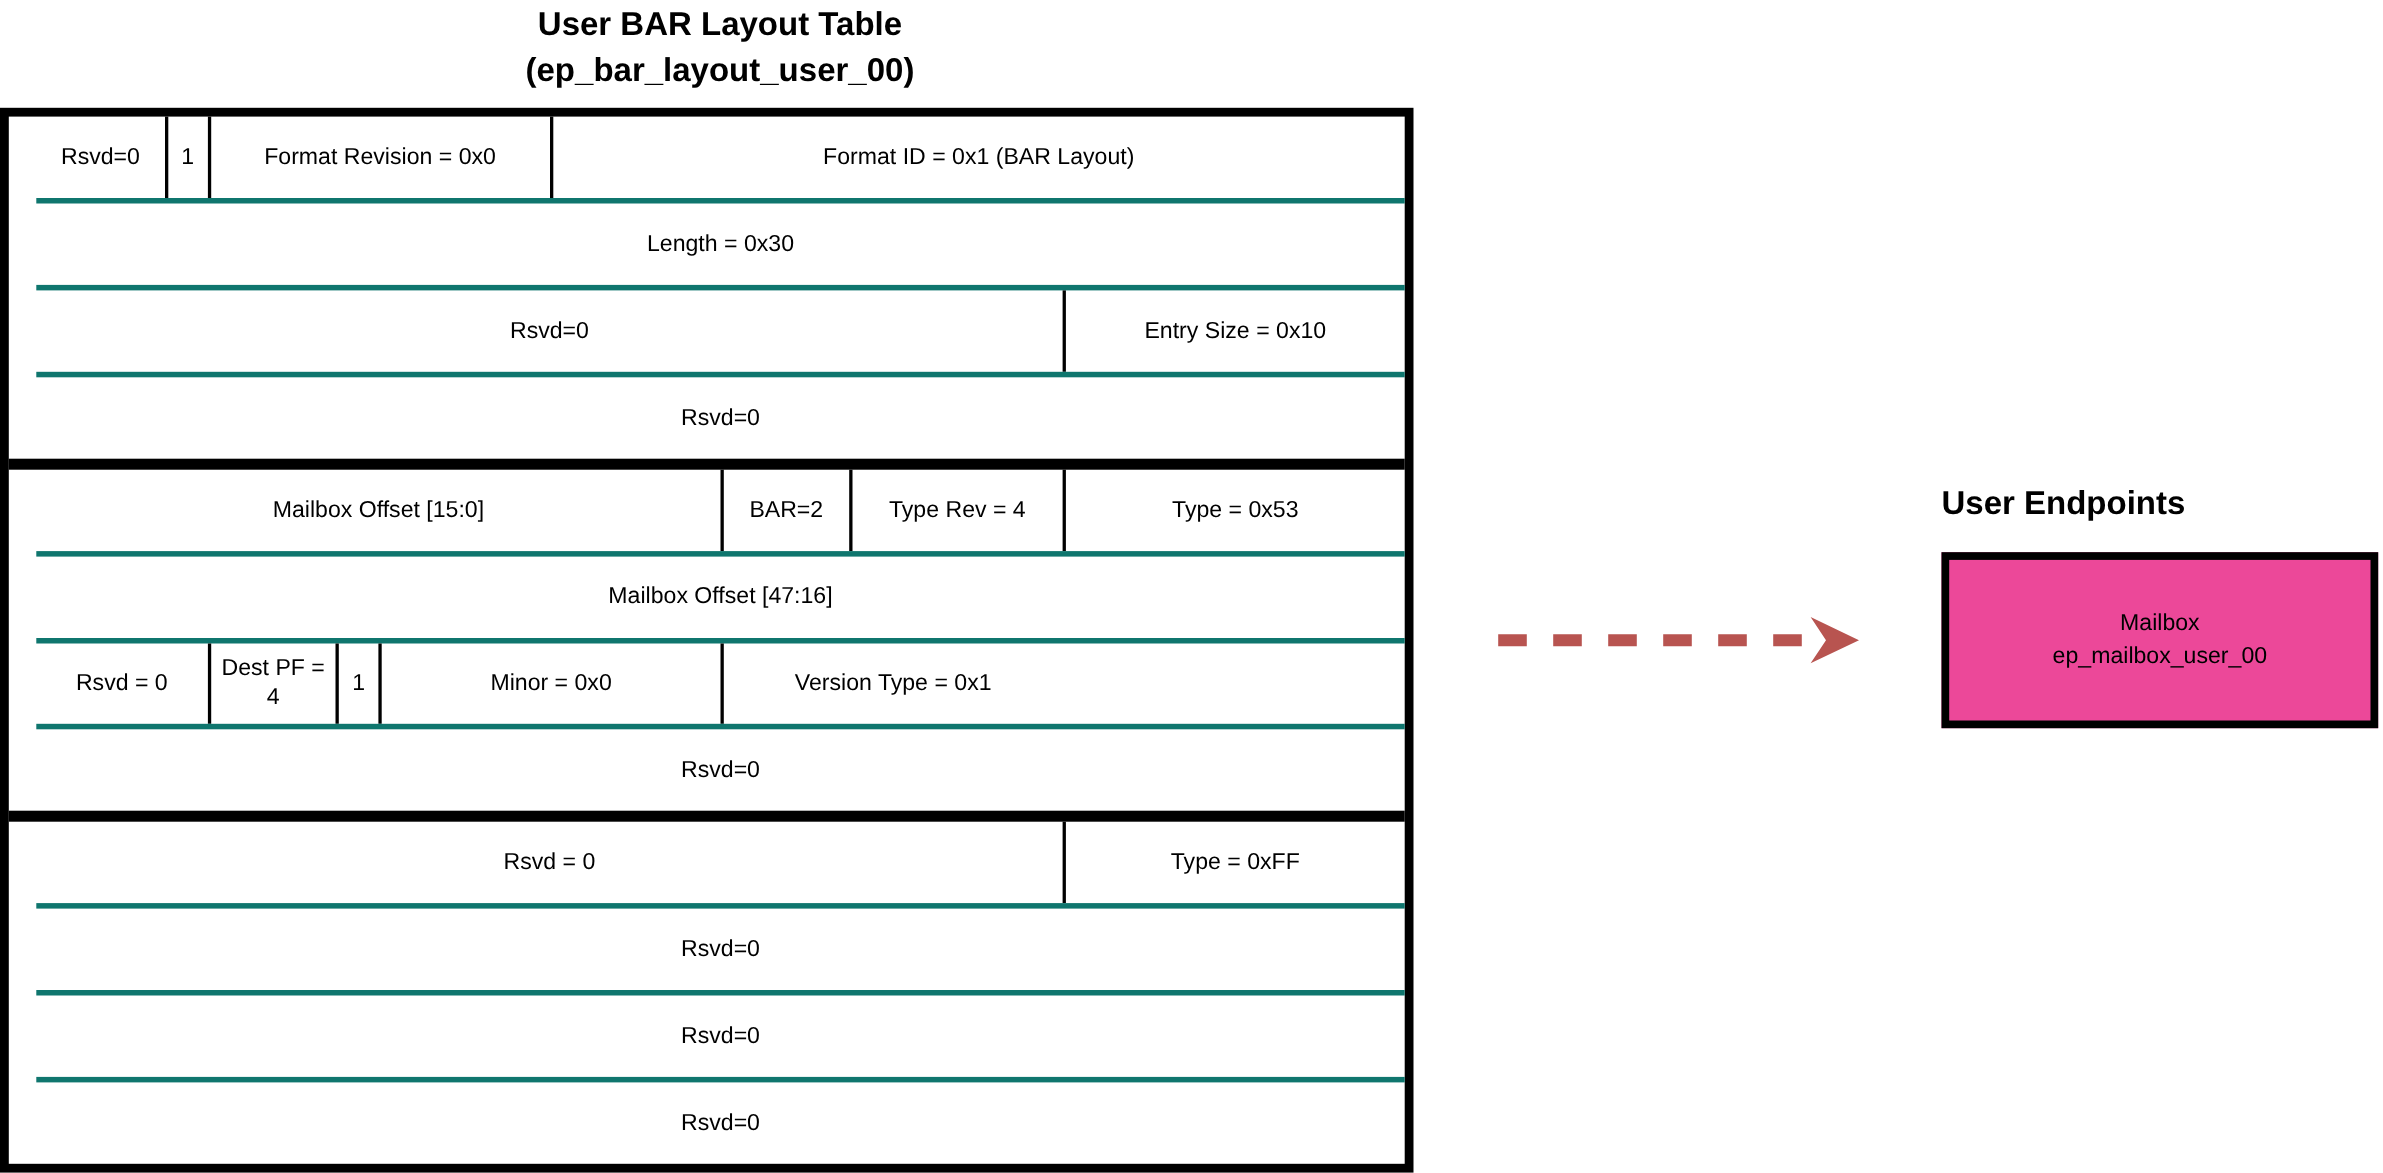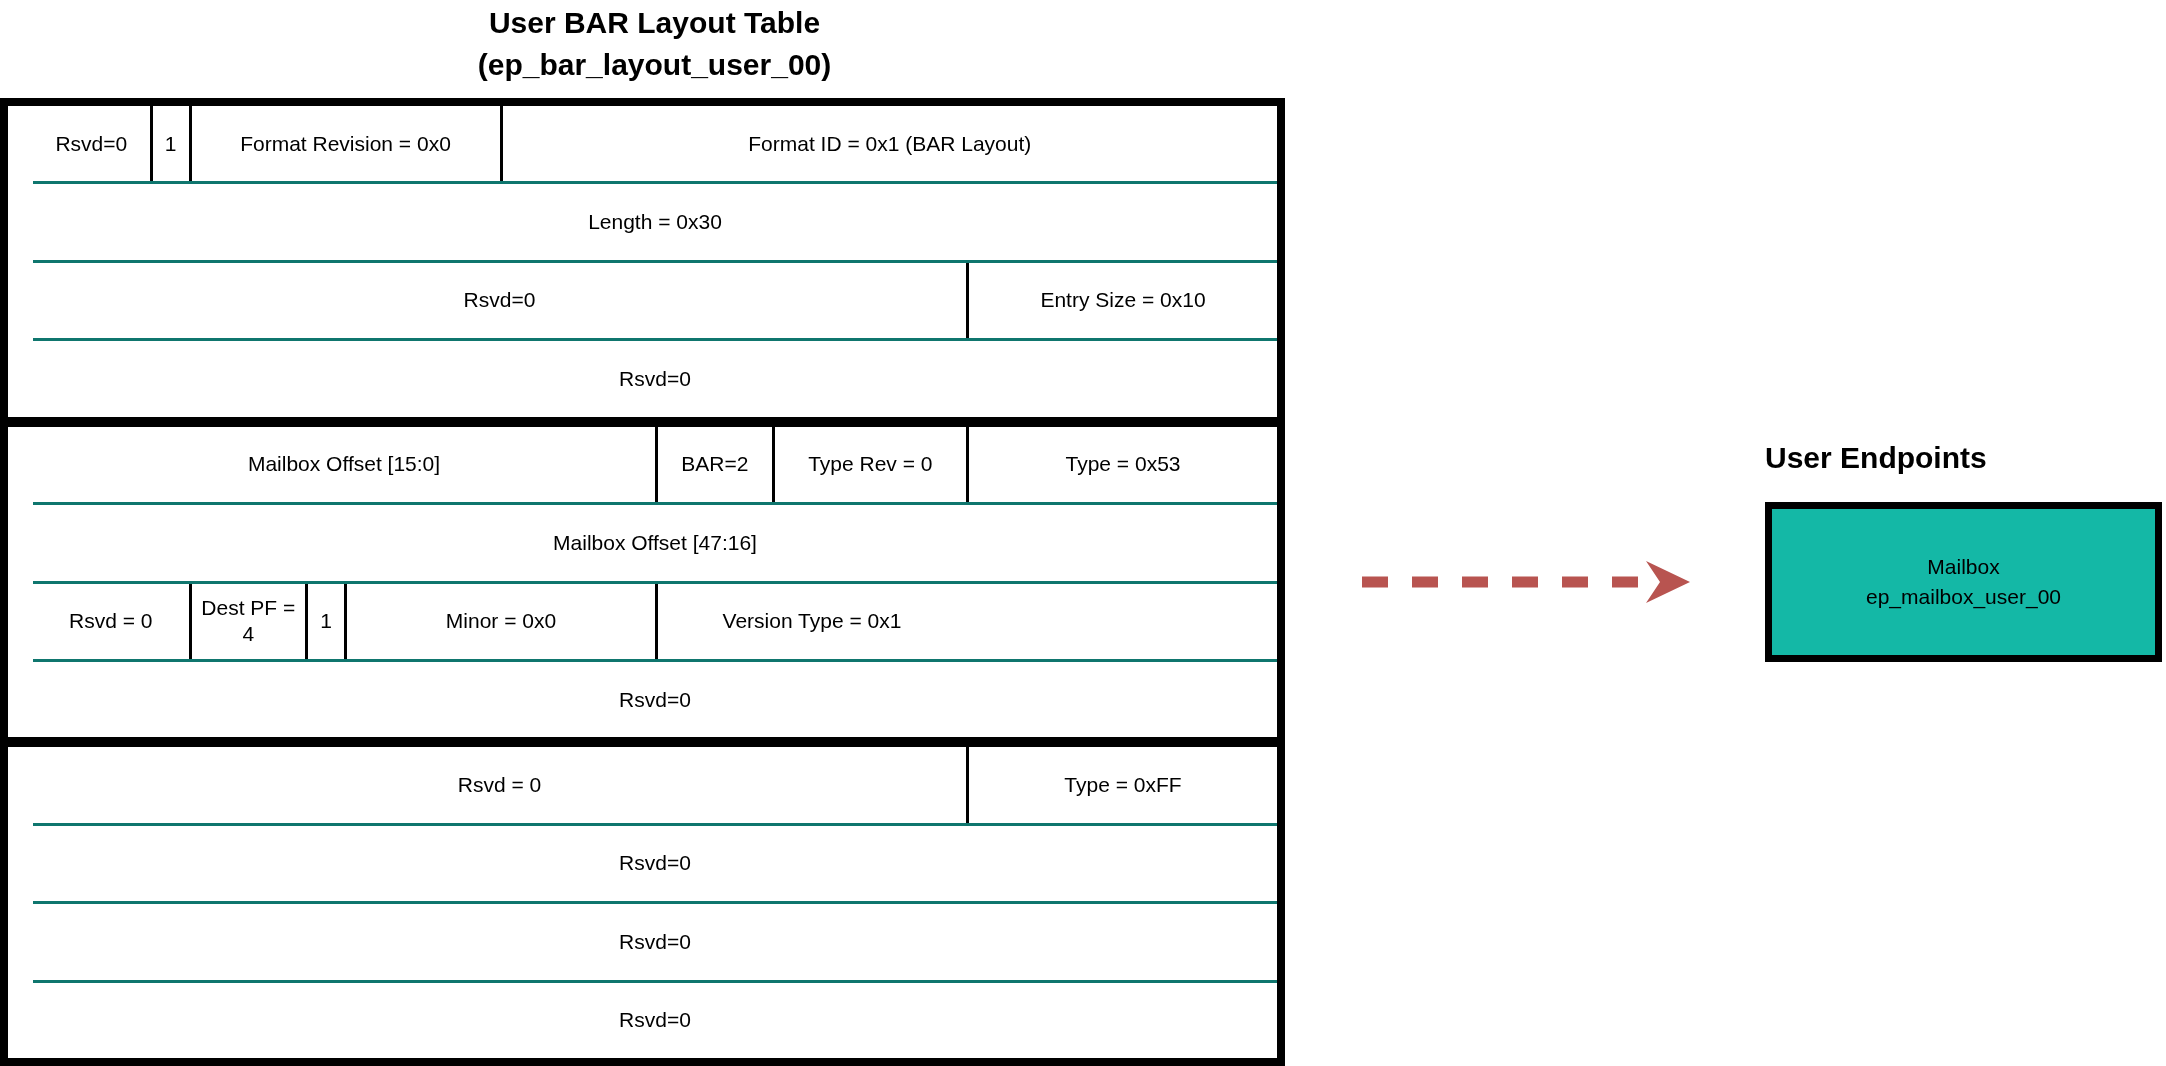--- a/index.html
+++ b/index.html
@@ -15,39 +15,39 @@
     text-align:center; font-weight:bold; font-size:30px; line-height:42px;padding-left:24px;
   }
   .bar-table {
     position:absolute; left:0; top:98px; width:1285px; height:968px;
     border:8px solid #000; background:#fff;
     display:flex; flex-direction:column;
   }
   .group { flex:1 1 0; display:flex; flex-direction:column; min-height:0; }
   .group + .group { border-top:10px solid #000;justify-content:center; }
   .row { flex:1 1 0; display:grid; grid-template-columns:repeat(32,1fr); min-height:0;margin-left:25px; }
-  .row + .row { border-top:3px solid #0f766e; }
+  .row + .row { border-top:5px solid #0f766e; }
   .cell {
     display:flex; align-items:center; justify-content:center;
     text-align:center; font-size:21px; line-height:1.25; padding:0 8px;
     overflow:hidden;
   }
   .cell + .cell { border-left:3px solid #000; }
   .sp1{grid-column:span 1}.sp3{grid-column:span 3}.sp4{grid-column:span 4}
   .sp5{grid-column:span 5}.sp8{grid-column:span 8}.sp16{grid-column:span 16}
   .sp20{grid-column:span 20}.sp24{grid-column:span 24}.sp32{grid-column:span 32}
 
   
   .ep-title {
     position:absolute; left:1765px; top:438px; width:397px;
     font-weight:bold; font-size:30px; line-height:40px;
   }
   .ep-box {
     position:absolute; left:1765px; top:502px; width:397px; height:160px;
-    border:7px solid #000; background:#14b8a6;
+    border:7px solid #000; background:#ec4899;
     display:flex; align-items:center; justify-content:center;
   }
   .ep-box-label { text-align:center; font-size:21px; line-height:30px; }
 
   
   .arrow-layer { position:absolute; left:0; top:0; pointer-events:none; }
 </style>
 </head>
 <body>
 
@@ -74,21 +74,21 @@
     </div>
     <div class="row">
       <div class="cell sp32">Rsvd=0</div>
     </div>
   </div>
 
   <div class="group">
     <div class="row">
       <div class="cell sp16">Mailbox Offset [15:0]</div>
       <div class="cell sp3">BAR=2</div>
-      <div class="cell sp5">Type Rev = 0</div>
+      <div class="cell sp5">Type Rev = 4</div>
       <div class="cell sp8">Type = 0x53</div>
     </div>
     <div class="row">
       <div class="cell sp32">Mailbox Offset [47:16]</div>
     </div>
     <div class="row">
       <div class="cell sp4">Rsvd = 0</div>
       <div class="cell sp3">Dest PF = 4</div>
       <div class="cell sp1">1</div>
       <div class="cell sp8">Minor = 0x0</div>

